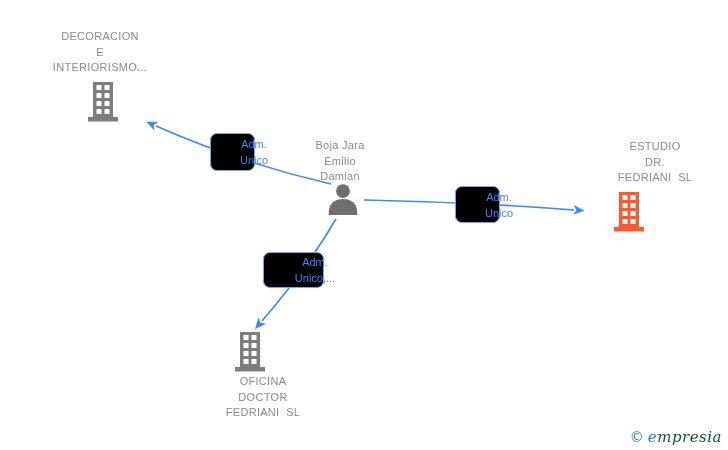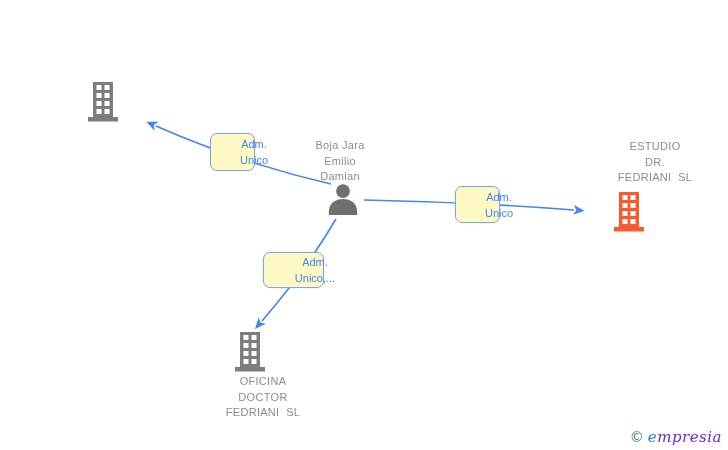--- a/index.html
+++ b/index.html
@@ -17,21 +17,21 @@
     font-size:11px;
     line-height:15.5px;
     text-align:center;
     white-space:pre-wrap;
     letter-spacing:0.3px;
   }
   .node-icon{position:absolute;}
   .edge-label{
     position:absolute;
     box-sizing:border-box;
-    background:#fef9c3;
+    background:#000000;
     border:1.5px solid #79a6ef;
     border-radius:7px;
     color:#4285f4;
     font-size:11px;
     line-height:16px;
     text-align:center;
     white-space:pre-wrap;
     display:flex;
     align-items:center;
     justify-content:center;
@@ -40,38 +40,41 @@
   }
   .watermark{
     position:absolute;
     right:6px;bottom:4px;
     display:flex;align-items:center;gap:4px;
     font-size:15px;
   }
   .wm-copy{color:#47839c;font-size:14px;font-family:"DejaVu Sans",sans-serif;}
   .wm-script{font-family:"DejaVu Serif",serif;font-style:italic;letter-spacing:0.5px;}
   .wm-e{color:#2e77c5;}
-  .wm-rest{color:#6d28d9;margin-top:8px;}
+  .wm-rest{color:#14532d;margin-top:8px;}
 </style>
 </head>
 <body>
 
 <div class="canvas">
 
   <svg class="edges-layer" width="728" height="450" viewBox="0 0 728 450">
     <defs>
       <marker id="arrowhead" viewBox="0 0 10 10" refX="0.5" refY="5" markerWidth="7" markerHeight="7" orient="auto">
         <path d="M0,0.6 L10,5 L0,9.4 L2.6,5 Z" fill="#4285f4"></path>
       </marker>
     </defs>
     <path d="M331,184 Q240,163 156,126" fill="none" stroke="#4285f4" stroke-width="1.6" marker-end="url(#arrowhead)"></path>
     <path d="M364,200 Q470,202 574,210" fill="none" stroke="#4285f4" stroke-width="1.6" marker-end="url(#arrowhead)"></path>
     <path d="M336,219 Q306,270 262,321" fill="none" stroke="#4285f4" stroke-width="1.6" marker-end="url(#arrowhead)"></path>
   </svg>
 
+  <div class="node-label" style="left:18px;top:29px;width:164px;">DECORACION
+E
+INTERIORISMO...</div>
   <div class="node-icon" style="left:86px;top:82px;">
     <svg width="34" height="40" viewBox="0 0 34 40">
       <g fill="#7d7d7d">
         <rect x="7" y="0" width="20" height="36"></rect>
         <rect x="2" y="35" width="30" height="4.5"></rect>
       </g>
       <g fill="#ffffff">
         <rect x="10.5" y="3" width="5" height="5"></rect>
           <rect x="18.5" y="3" width="5" height="5"></rect>
         <rect x="10.5" y="11" width="5" height="5"></rect>

